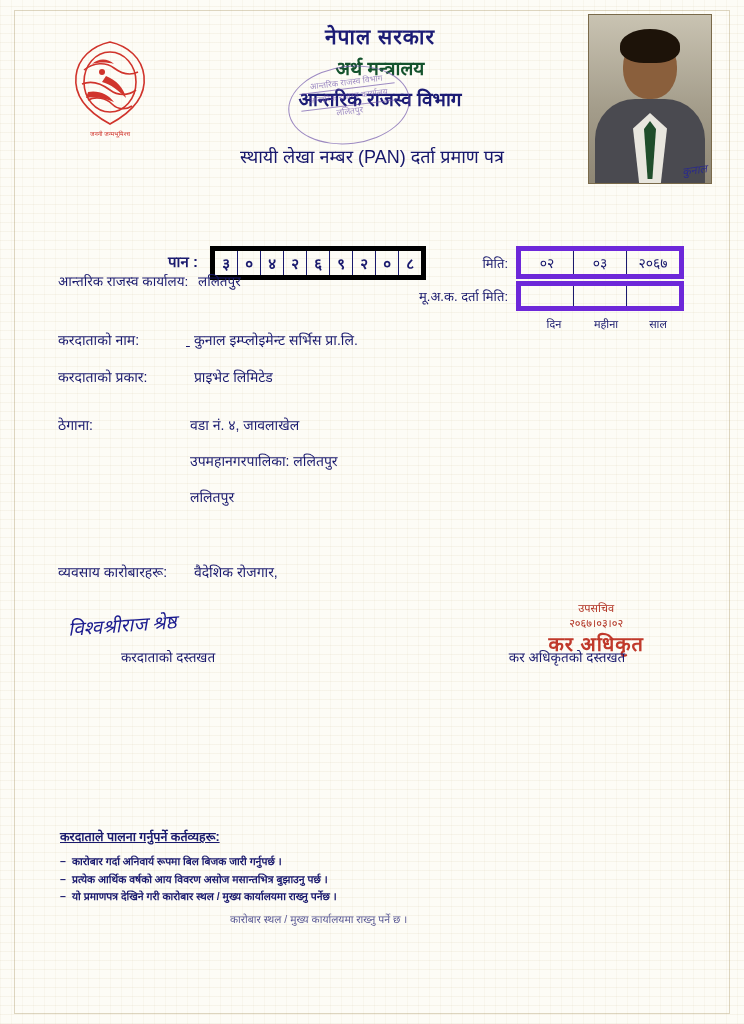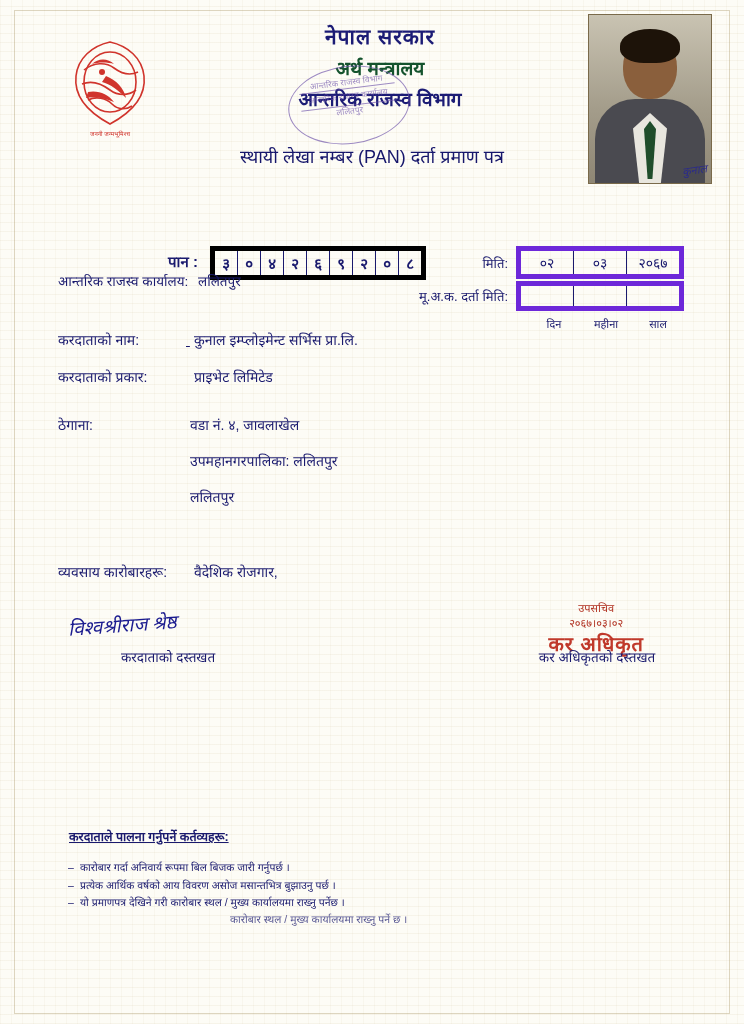--- a/index.html
+++ b/index.html
@@ -185,21 +185,21 @@
   .sig-left {
     position: absolute;
     left: 78px;
     top: 648px;
     width: 180px;
     text-align: center;
     font-size: 13.5px;
   }
   .sig-right {
     position: absolute;
-    right: 52px;
+    right: 82px;
     top: 648px;
     width: 190px;
     text-align: center;
     font-size: 13.5px;
   }
   .scribble-left {
     position: absolute;
     left: 68px;
     top: 612px;
     font-family: "Liberation Serif", serif;
@@ -221,37 +221,37 @@
 
   .duties {
     position: absolute;
     left: 56px;
     top: 828px;
     right: 40px;
     font-size: 10.5px;
     line-height: 1.55;
   }
   .duties h4 {
-    margin: 0 0 6px 13px;
+    margin: 0 0 6px 4px;
     font-size: 12.5px;
     text-decoration: underline;
     font-weight: bold;
   }
   .duties li {
     list-style: none;
     position: relative;
     padding-left: 12px;
     margin-bottom: 1px;
   }
   .duties li:before {
     content: "–";
     position: absolute;
     left: 0;
   }
-  .duties ul { margin: 12px; padding: 0; }
+  .duties ul { margin: 4px; padding: 0; font-weight: bold; }
   .overlay-text {
     position: absolute;
     left: 230px;
     top: 912px;
     font-size: 10.5px;
     color: #1a1a6e;
     opacity: 0.75;
   }
 </style>
 </head>

